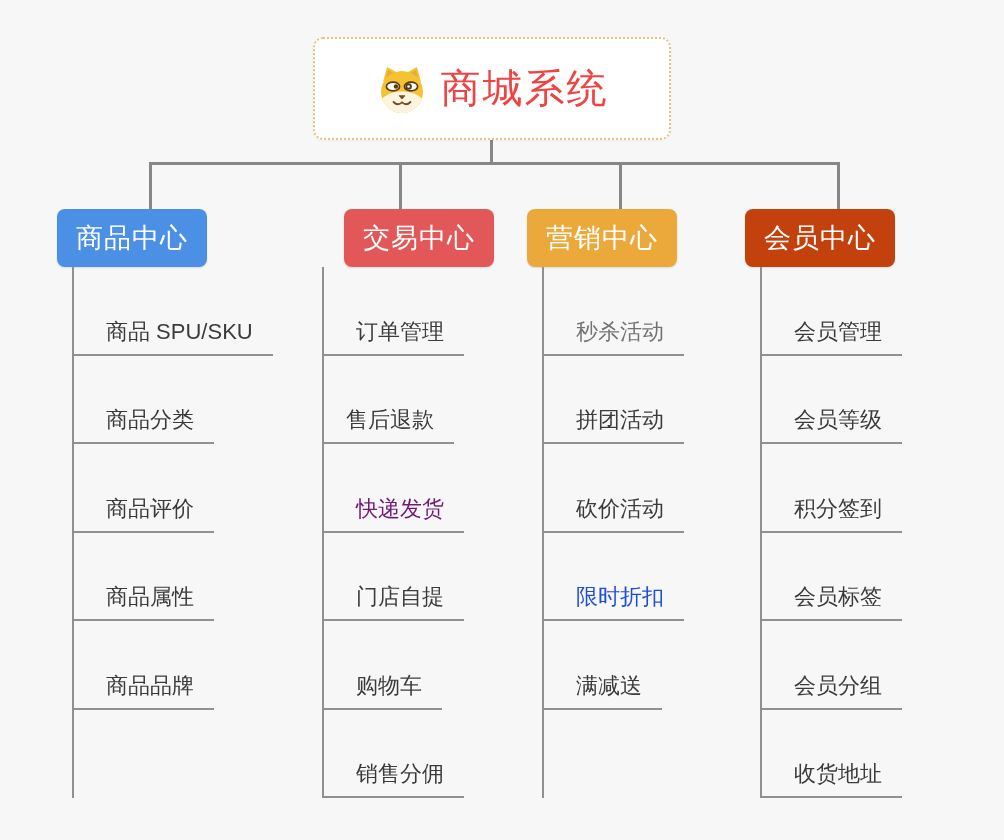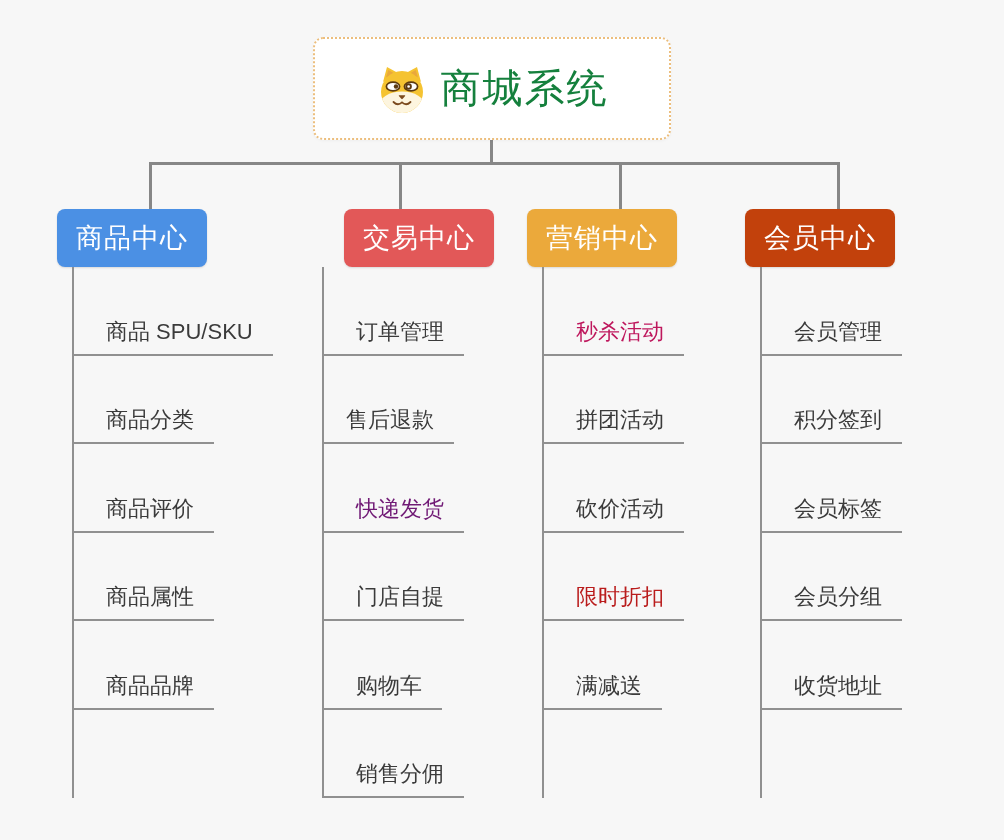--- a/index.html
+++ b/index.html
@@ -123,21 +123,21 @@
           </clipPath>
         <ellipse cx="26" cy="41" rx="23" ry="14.5" fill="#fdf5df" clip-path="url(#faceclip)"></ellipse>
         <ellipse cx="17" cy="21.5" rx="6.6" ry="4.4" fill="#ffffff" stroke="#5c3a10" stroke-width="1.7"></ellipse>
         <circle cx="20" cy="21.5" r="2.2" fill="#5c3a10"></circle>
         <ellipse cx="35" cy="21.5" rx="6.6" ry="4.4" fill="#ffffff" stroke="#5c3a10" stroke-width="1.7"></ellipse>
         <circle cx="32.6" cy="21.5" r="2.3" fill="none" stroke="#5c3a10" stroke-width="1.9"></circle>
         <path d="M23.2 30.2 h5.6 q0.8 0 0.3 0.8 l-2.4 2.8 q-0.7 0.8 -1.4 0 l-2.4 -2.8 q-0.5 -0.8 0.3 -0.8 Z" fill="#7b4a1e"></path>
         <path d="M17.5 37 q4.2 4.2 8.5 0.4 q4.3 3.8 8.5 -0.4" stroke="#7b4a1e" stroke-width="1.8" fill="none" stroke-linecap="round"></path>
       </svg>
     </span>
-    <span class="root-title" style="color: #15803d;">商城系统</span>
+    <span class="root-title" style="color: #ef4444;">商城系统</span>
   </div>
 
   <div class="branch branch-1" style="background-color: rgb(75, 144, 228);">商品中心</div>
   <div class="branch branch-2" style="background-color: rgb(226, 88, 88); margin-left: 37px;">交易中心</div>
   <div class="branch branch-3" style="background-color: rgb(235, 169, 59);">营销中心</div>
   <div class="branch branch-4" style="background-color: #c2410c;">会员中心</div>
 
   <div class="col col-1">
     <div class="trunk" style="background-color: rgb(144, 144, 144);"></div>
     <div class="row">
@@ -175,42 +175,45 @@
         <div class="child" style="color: rgb(59, 59, 59); border-bottom-color: rgb(144, 144, 144);">购物车</div>
       </div>
     <div class="row">
         <div class="child" style="color: rgb(59, 59, 59); border-bottom-color: rgb(144, 144, 144);">销售分佣</div>
       </div>
   </div>
 
   <div class="col col-3">
     <div class="trunk" style="background-color: rgb(144, 144, 144);"></div>
     <div class="row">
-        <div class="child" style="color: #be185d; border-bottom-color: rgb(144, 144, 144);">秒杀活动</div>
+        <div class="child" style="color: #737373; border-bottom-color: rgb(144, 144, 144);">秒杀活动</div>
       </div>
     <div class="row">
         <div class="child" style="color: rgb(59, 59, 59); border-bottom-color: rgb(144, 144, 144);">拼团活动</div>
       </div>
     <div class="row">
         <div class="child" style="color: rgb(59, 59, 59); border-bottom-color: rgb(144, 144, 144);">砍价活动</div>
       </div>
     <div class="row">
-        <div class="child" style="color: #b91c1c; border-bottom-color: rgb(144, 144, 144);">限时折扣</div>
+        <div class="child" style="color: #1d4ed8; border-bottom-color: rgb(144, 144, 144);">限时折扣</div>
       </div>
     <div class="row">
         <div class="child" style="color: rgb(59, 59, 59); border-bottom-color: rgb(144, 144, 144);">满减送</div>
       </div>
   </div>
 
   <div class="col col-4">
     <div class="trunk" style="background-color: rgb(144, 144, 144);"></div>
     <div class="row">
         <div class="child" style="color: rgb(59, 59, 59); border-bottom-color: rgb(144, 144, 144);">会员管理</div>
       </div>
     <div class="row">
+        <div class="child" style="color: rgb(59, 59, 59); border-bottom-color: rgb(144, 144, 144);">会员等级</div>
+      </div>
+    <div class="row">
         <div class="child" style="color: rgb(59, 59, 59); border-bottom-color: rgb(144, 144, 144);">积分签到</div>
       </div>
     <div class="row">
         <div class="child" style="color: rgb(59, 59, 59); border-bottom-color: rgb(144, 144, 144);">会员标签</div>
       </div>
     <div class="row">
         <div class="child" style="color: rgb(59, 59, 59); border-bottom-color: rgb(144, 144, 144);">会员分组</div>
       </div>
     <div class="row">
         <div class="child" style="color: rgb(59, 59, 59); border-bottom-color: rgb(144, 144, 144);">收货地址</div>

